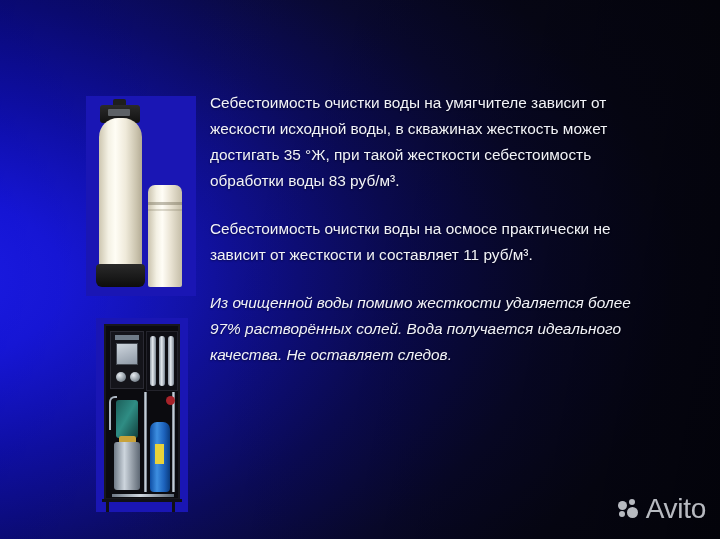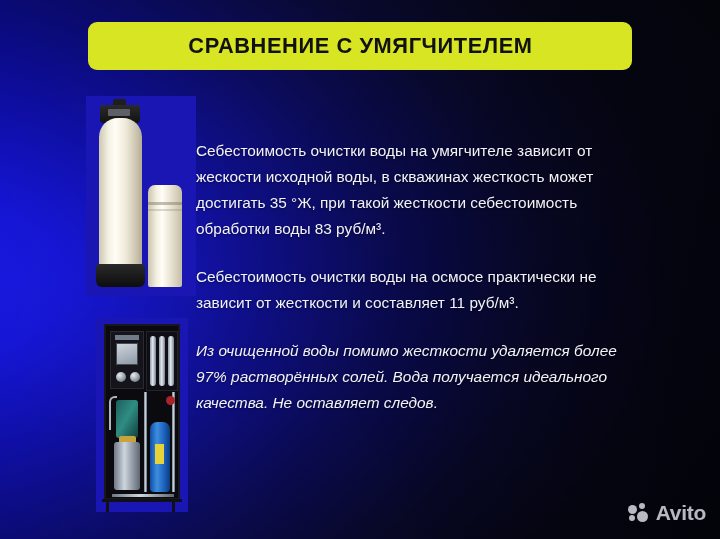--- a/index.html
+++ b/index.html
@@ -38,24 +38,23 @@
     font-size:22.5px;
     font-weight:bold;
     letter-spacing:0.6px;
     white-space:nowrap;
     transform:scaleX(0.97);
   }
 
   
   .copy{
     position:absolute;
-    left:196px; top:90px;
+    left:210px; top:90px;
     width:448px;
     z-index:6;
-    margin-top:48px;
   }
   .para{
     color:#f2f3f8;
     font-size:15.4px;
     line-height:26px;
     margin-bottom:22px;
     text-shadow:0 1px 2px rgba(0,0,0,.45);
   }
   .para:last-child{ margin-bottom:0;font-style:italic; }
 
@@ -232,33 +231,30 @@
     opacity:.82;
   }
   .wm-mark{ position:relative; width:22px; height:20px; }
   .wm-dot{ position:absolute; border-radius:50%; background:#dfe2e8; }
   .wm-dot.d1{ left:0; top:2px; width:9px; height:9px; }
   .wm-dot.d2{ left:11px; top:0; width:6px; height:6px; }
   .wm-dot.d3{ left:1px; top:12px; width:6px; height:6px; }
   .wm-dot.d4{ left:9px; top:8px; width:11px; height:11px; }
   .wm-text{
     color:#dfe2e8;
-    font-size:21px;
-    font-weight:bold;
+    font-size:28px;
+    font-weight:normal;
     letter-spacing:-0.3px;
   }
 </style>
 </head>
 <body>
 
 <div class="slide">
 
-  <div class="banner">
-    <div class="banner-title">СРАВНЕНИЕ С УМЯГЧИТЕЛЕМ</div>
-  </div>
 
   <div class="img-softener">
     <div class="sft-neck"></div>
     <div class="sft-valve"></div>
     <div class="sft-tank"></div>
     <div class="sft-base"></div>
     <div class="sft-brine"></div>
   </div>
 
   <div class="img-osmosis">

